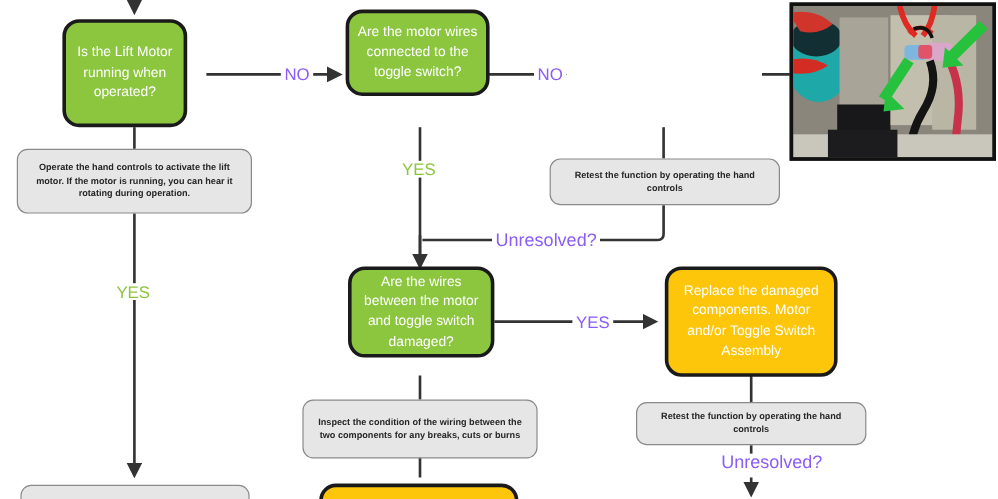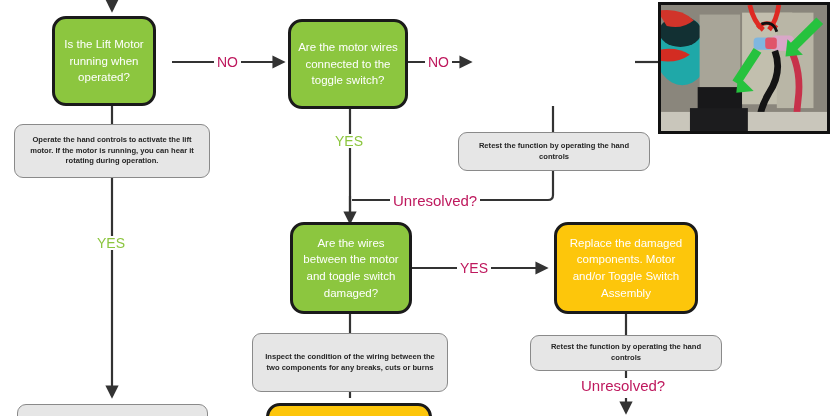--- a/index.html
+++ b/index.html
@@ -56,21 +56,21 @@
 
   .edge-label {
     position: absolute;
     font-size: 14px;
     white-space: nowrap;
     background: #ffffff;
     padding: 0 3px;
     z-index: 6;
     line-height: 1;
   }
-  .lbl-red   { color: #be185d; }
+  .lbl-red   { color: #8b5cf6; margin-left: 20px; }
   .lbl-green { color: #8CC63F; }
 
   .photo {
     position: absolute;
     border: 3px solid #111111;
     box-sizing: border-box;
     overflow: hidden;
     z-index: 5;
     background: #6e6a60;
   }
@@ -123,26 +123,26 @@
       <path d="M 626 398 L 626 412" marker-end="url(#arrow)"></path>
 
       <path d="M 350 378 L 350 398"></path>
     </g>
   </svg>
 
   <div class="node green" style="left:52px; top:16px; width:104px; height:90px;">
     <span>Is the Lift Motor running when operated?</span>
   </div>
 
-  <div class="node green" style="left:288px; top:19px; width:120px; height:90px;">
+  <div class="node green" style="left:288px; top:8px; width:120px; height:72px;">
     <span>Are the motor wires connected to the toggle switch?</span>
   </div>
 
 
-  <div class="node green" style="left:290px; top:222px; width:122px; height:92px;">
+  <div class="node green" style="left:290px; top:222px; width:122px; height:76px;">
     <span>Are the wires between the motor and toggle switch damaged?</span>
   </div>
 
   <div class="node yellow" style="left:554px; top:222px; width:144px; height:92px;border-radius:14px;">
     <span>Replace the damaged components. Motor and/or Toggle Switch Assembly</span>
   </div>
 
   <div class="note" style="left:17px; top:404px; width:191px; height:34px;">
     <span></span>
   </div>
@@ -152,21 +152,21 @@
   </div>
 
   <div class="note" style="left:14px; top:124px; width:196px; height:54px;">
     <span>Operate the hand controls to activate the lift motor. If the motor is running, you can hear it rotating during operation.</span>
   </div>
 
   <div class="note" style="left:458px; top:132px; width:192px; height:39px;">
     <span>Retest the function by operating the hand controls</span>
   </div>
 
-  <div class="note" style="left:252px; top:333px; width:196px; height:59px;">
+  <div class="note" style="left:252px; top:333px; width:196px; height:49px;">
     <span>Inspect the condition of the wiring between the two components for any breaks, cuts or burns</span>
   </div>
 
   <div class="note" style="left:530px; top:335px; width:192px; height:36px;">
     <span>Retest the function by operating the hand controls</span>
   </div>
 
   <div class="edge-label lbl-red" style="left:214px; top:55px;">NO</div>
 
   <div class="edge-label lbl-red" style="left:425px; top:55px;">NO</div>

